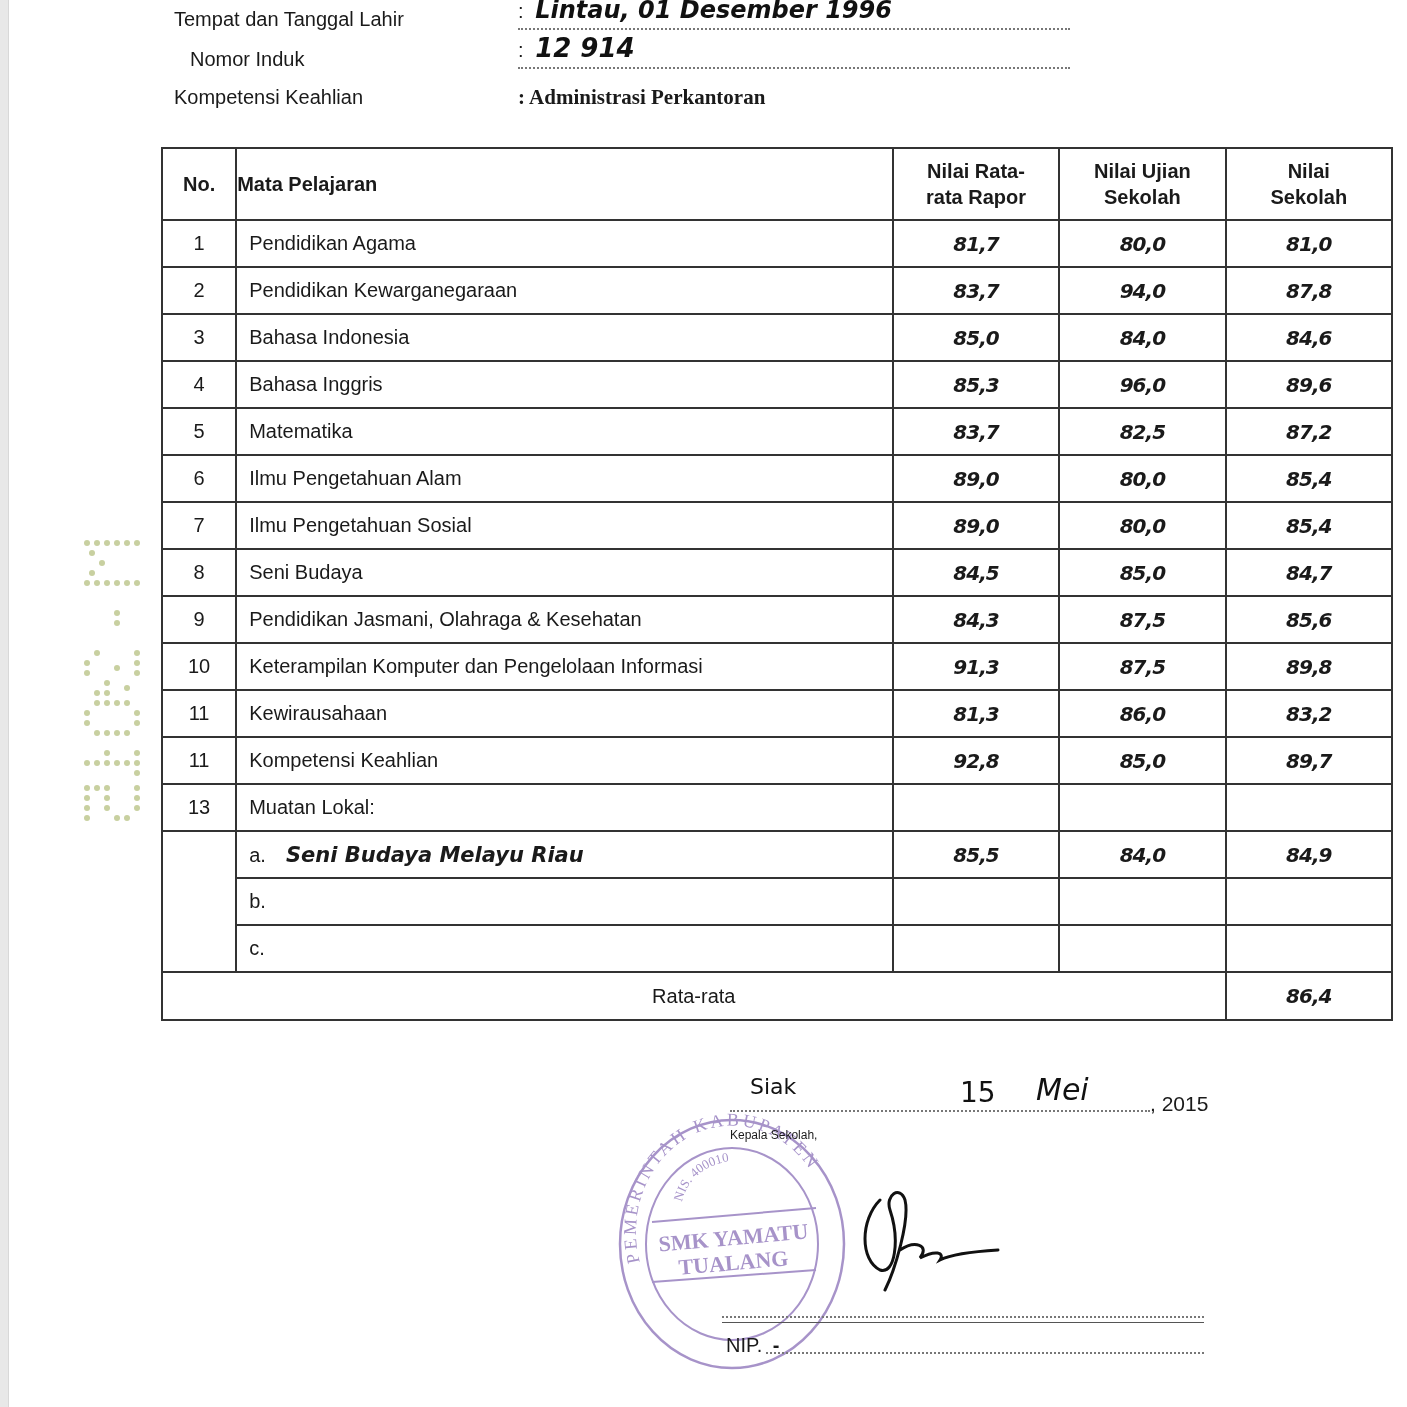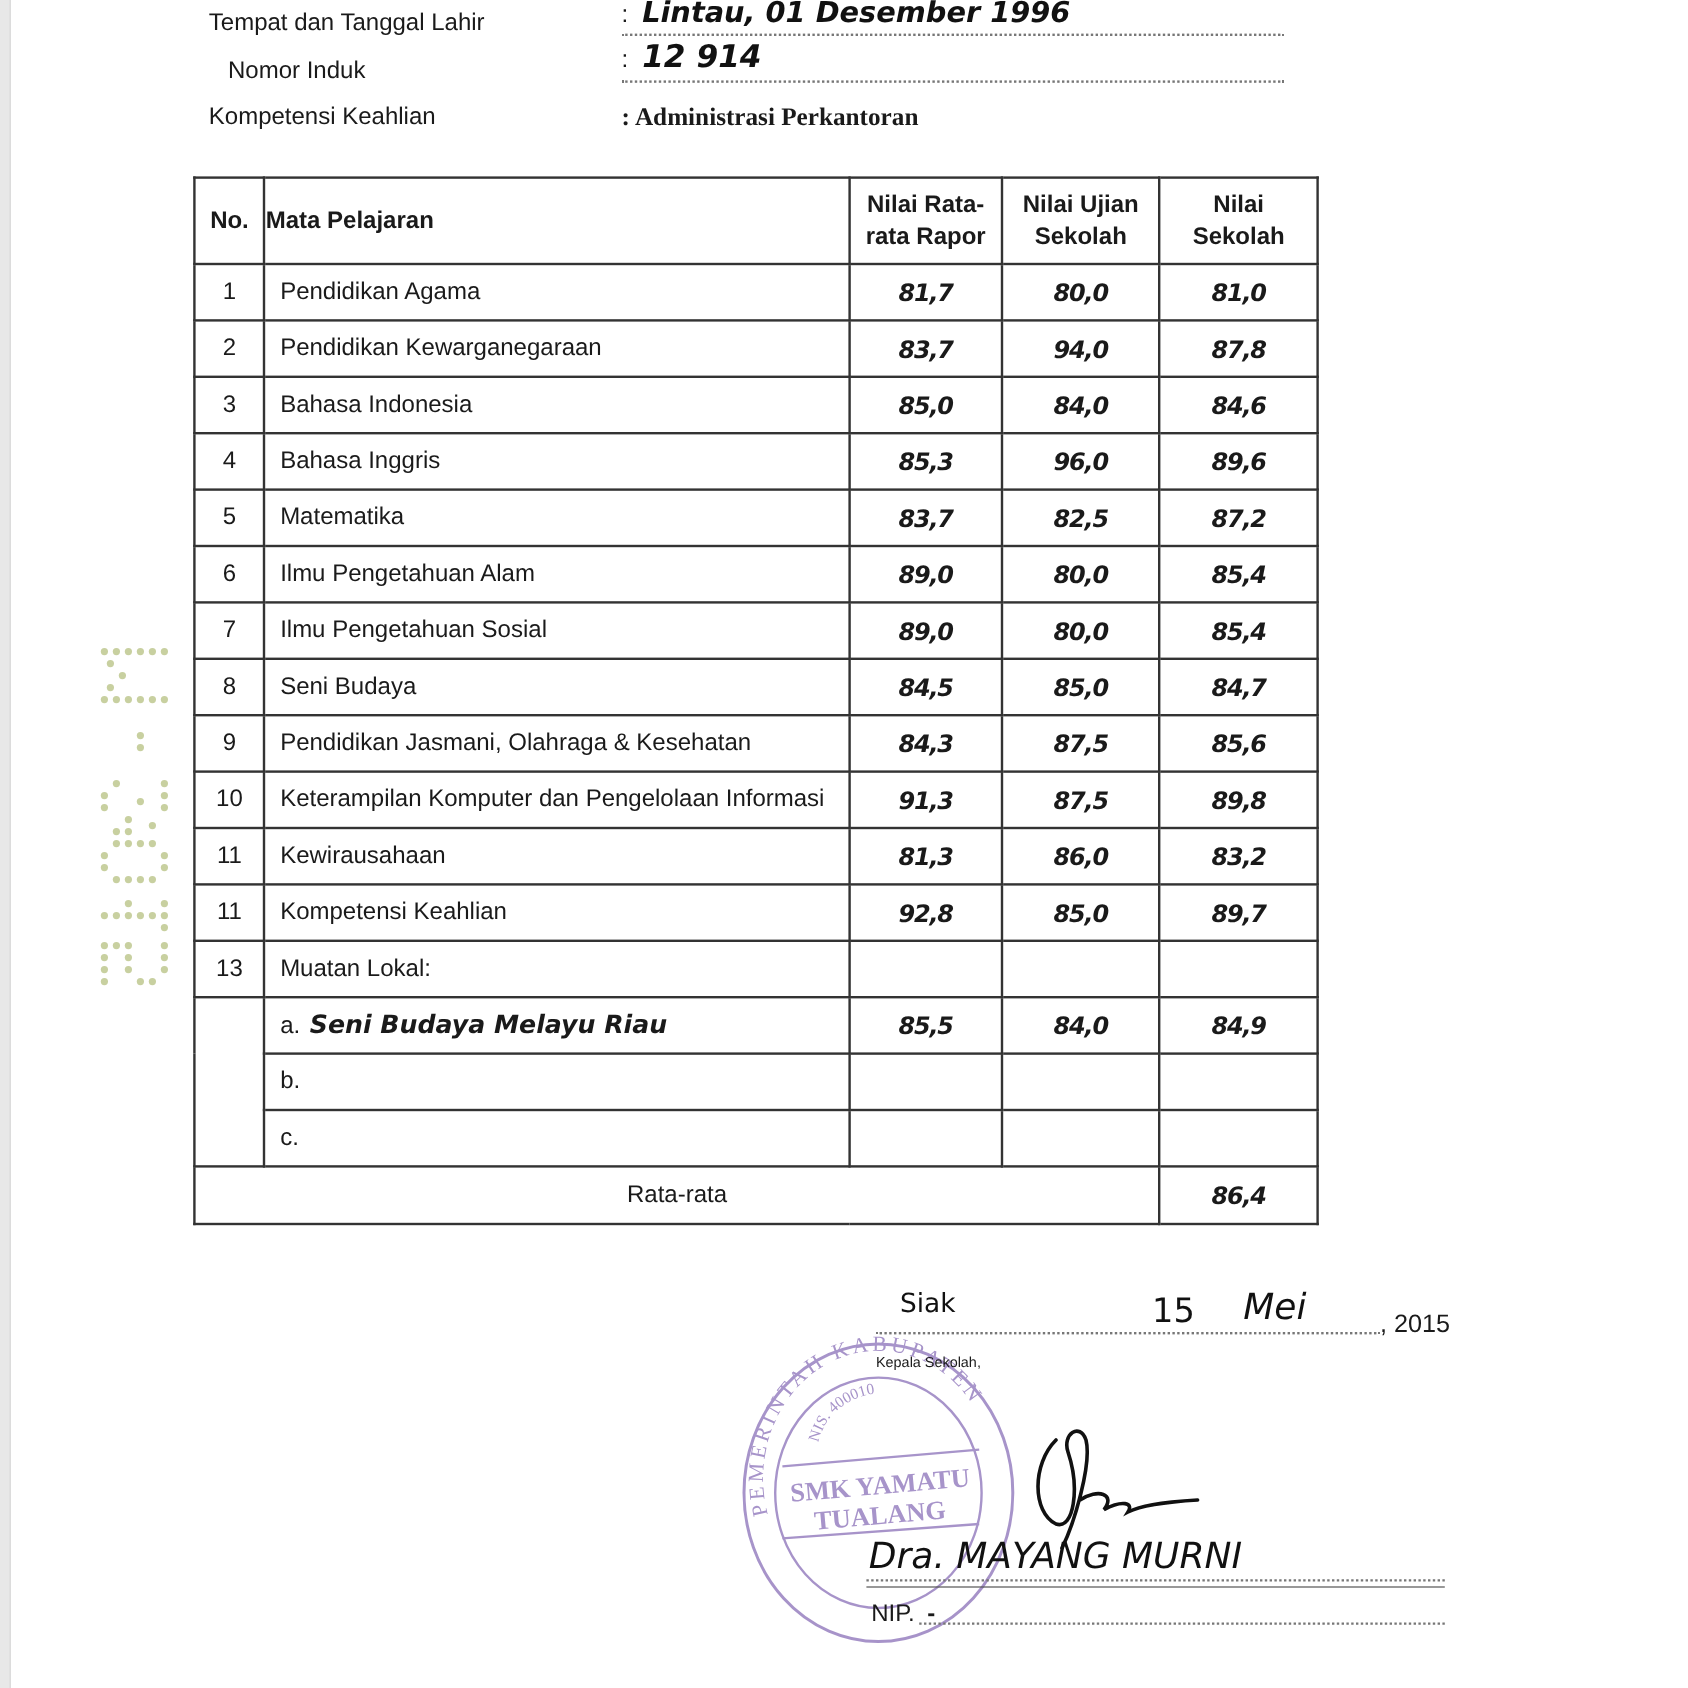--- a/index.html
+++ b/index.html
@@ -10,31 +10,31 @@
   }
   .left-edge { position: absolute; left: 0; top: 0; width: 8px; height: 1407px; background: #e8e8e8; border-right: 1px solid #d8d8d8; }
   .hand { font-family: "DejaVu Sans", sans-serif; font-style: italic; color: #111; }
   .bio { position: absolute; left: 174px; font-size: 20px; }
   .bio-label { position: absolute; left: 0; white-space: nowrap; }
   .bio-value { position: absolute; left: 344px; width: 552px; white-space: nowrap; }
   .dotted { border-bottom: 2px dotted #777; }
   .serif-bold { font-family: "Liberation Serif", serif; font-weight: bold; font-size: 21px; }
 
   table.grades {
-    position: absolute; left: 161px; top: 147px; width: 938px;
+    position: absolute; left: 161px; top: 147px; width: 1232px;
     border-collapse: collapse; font-size: 20px;
   }
   table.grades td, table.grades th { border: 2px solid #333; padding: 0; }
   table.grades th { font-weight: bold; height: 70px; font-size: 20px; line-height: 26px; }
   table.grades td { height: 45px; }
   .c-no { width: 64px; text-align: center; }
   .c-subj { width: 570px; padding-left: 12px !important; text-align: left; }
   .c-val { width: 146px; text-align: center; }
   .val { font-family: "DejaVu Sans", sans-serif; font-style: italic; font-weight: bold; font-size: 20px; letter-spacing: -1px; }
-  .subj-hand { font-family: "DejaVu Sans", sans-serif; font-style: italic; font-weight: bold; font-size: 21px; margin-left: 8px; }
+  .subj-hand { font-family: "DejaVu Sans", sans-serif; font-style: italic; font-weight: bold; font-size: 21px; margin-left: 20px; }
 
   .sig { position: absolute; }
   .braille { position: absolute; left: 84px; top: 540px; width: 64px; height: 290px; }
   .braille span { position: absolute; width: 6px; height: 6px; border-radius: 50%; background: #c8d0a0; }
   .stamp { position: absolute; left: 612px; top: 1112px; width: 240px; height: 264px; }
 </style>
 </head>
 <body>
 
 <div class="left-edge"></div>
@@ -278,21 +278,20 @@
   <span class="hand" style="position:absolute;left:306px;top:0px;font-size:30px;">Mei</span>
 </div>
 <span class="sig" style="left:1150px;top:1092px;font-size:21px;">, 2015</span>
 <span class="sig" style="left:730px;top:1128px;font-size:12px;">Kepala Sekolah,</span>
 
 <svg class="sig" style="left:840px;top:1180px;" width="170" height="120" viewBox="0 0 170 120">
   <path d="M40 20 C20 40 20 80 40 90 C55 95 60 60 50 30 C45 15 60 5 65 20 C70 40 55 90 45 110 M60 70 C75 60 90 65 80 78 C95 70 105 72 100 80 C110 75 125 72 158 70" fill="none" stroke="#111" stroke-width="3" stroke-linecap="round"></path>
 </svg>
 
 <div class="sig" style="left:722px;top:1280px;width:482px;height:42px;">
-  <span class="hand" style="position:absolute;left:2px;top:0;font-size:30px;">Dra. MAYANG MURNI</span>
   <div style="position:absolute;left:0;top:36px;width:482px;border-bottom:2px dotted #777;"></div>
   <div style="position:absolute;left:0;top:42px;width:482px;border-bottom:1px solid #555;"></div>
 </div>
 <div class="sig" style="left:726px;top:1334px;width:478px;height:24px;">
   <span style="font-size:20px;">NIP.</span>
   <span style="font-size:20px;font-weight:bold;margin-left:6px;">-</span>
   <div style="position:absolute;left:40px;top:18px;width:438px;border-bottom:2px dotted #777;"></div>
 </div>
 
 </body></html>

